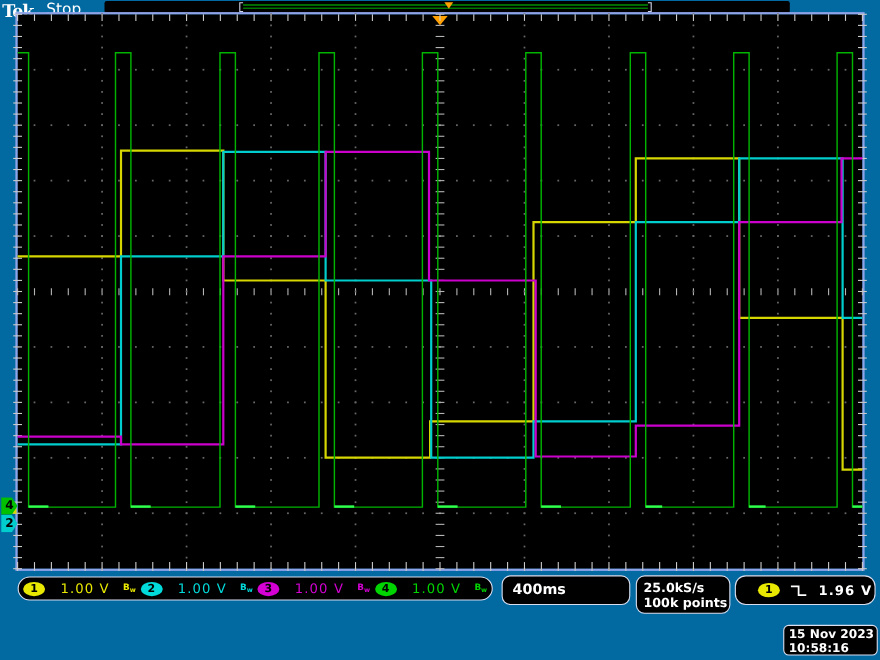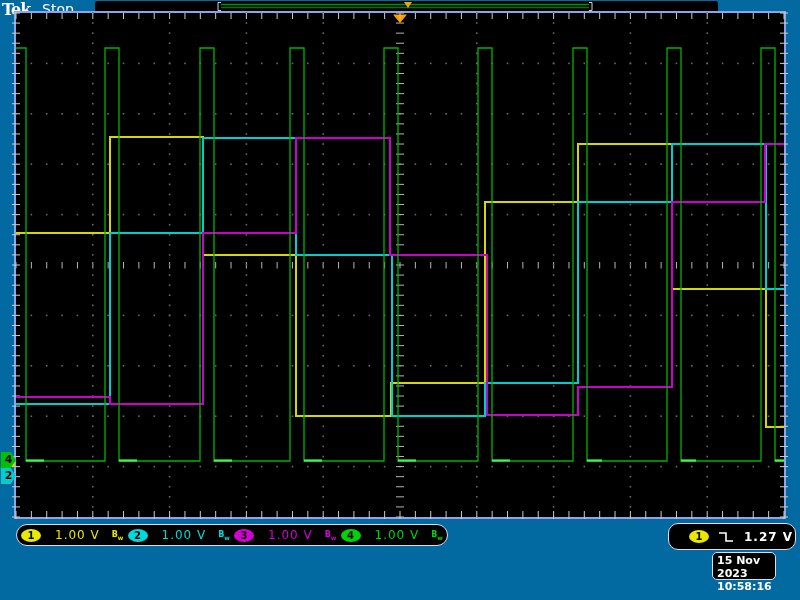--- a/index.html
+++ b/index.html
@@ -63,21 +63,21 @@
     left:578px;top:523px;width:86px;height:35px;border-radius:8px;
     color:#fff;font-size:11.5px;font-weight:bold;line-height:14px;
     padding:3px 0 0 6px;
   }
   .trig-box{
     left:668px;top:523px;width:128px;height:27px;border-radius:10px;
     display:flex;align-items:center;padding-left:20px;
   }
   .trig-level{color:#fff;font-size:12px;font-weight:bold;margin-left:10px;letter-spacing:1px;}
   .dt-box{
-    left:712px;top:552px;width:64px;height:28px;border-radius:5px;
+    left:712px;top:568px;width:86px;height:28px;border-radius:5px;
     color:#fff;font-size:11px;font-weight:bold;line-height:13px;
     padding:1px 0 0 4px;
   }
 </style>
 </head>
 <body>
 
 <div class="scope">
 
   <span class="tek-logo">Tek</span>
@@ -1253,28 +1253,35 @@
       <span class="ch-scale" style="color: rgb(212, 0, 212);">1.00 V</span>
       <span class="bw" style="color: rgb(212, 0, 212);">B<sub>w</sub></span>
     </div>
     <div class="chgroup">
       <div class="badge" style="background: rgb(0, 212, 0);">4</div>
       <span class="ch-scale" style="color: rgb(0, 212, 0);">1.00 V</span>
       <span class="bw" style="color: rgb(0, 212, 0);">B<sub>w</sub></span>
     </div>
   </div>
 
-
+  <div class="sb-box tb-box">
+    <span>400ms</span>
+  </div>
+
+  <div class="sb-box sr-box">
+    <div>25.0kS/s</div>
+    <div>100k points</div>
+  </div>
 
   <div class="sb-box trig-box">
     <div class="badge" id="trig-badge" style="background: rgb(232, 232, 0);">1</div>
     <svg width="16" height="14" viewBox="0 0 16 14" style="margin-left:9px">
       <path d="M1,3 H8 V11 H15" stroke="#ffffff" stroke-width="1.6" fill="none"></path>
     </svg>
-    <span class="trig-level">1.27 V</span>
+    <span class="trig-level">1.96 V</span>
   </div>
 
   <div class="sb-box dt-box">
     <div>15 Nov 2023</div>
     <div>10:58:16</div>
   </div>
 
 </div>
 
 </body></html>

